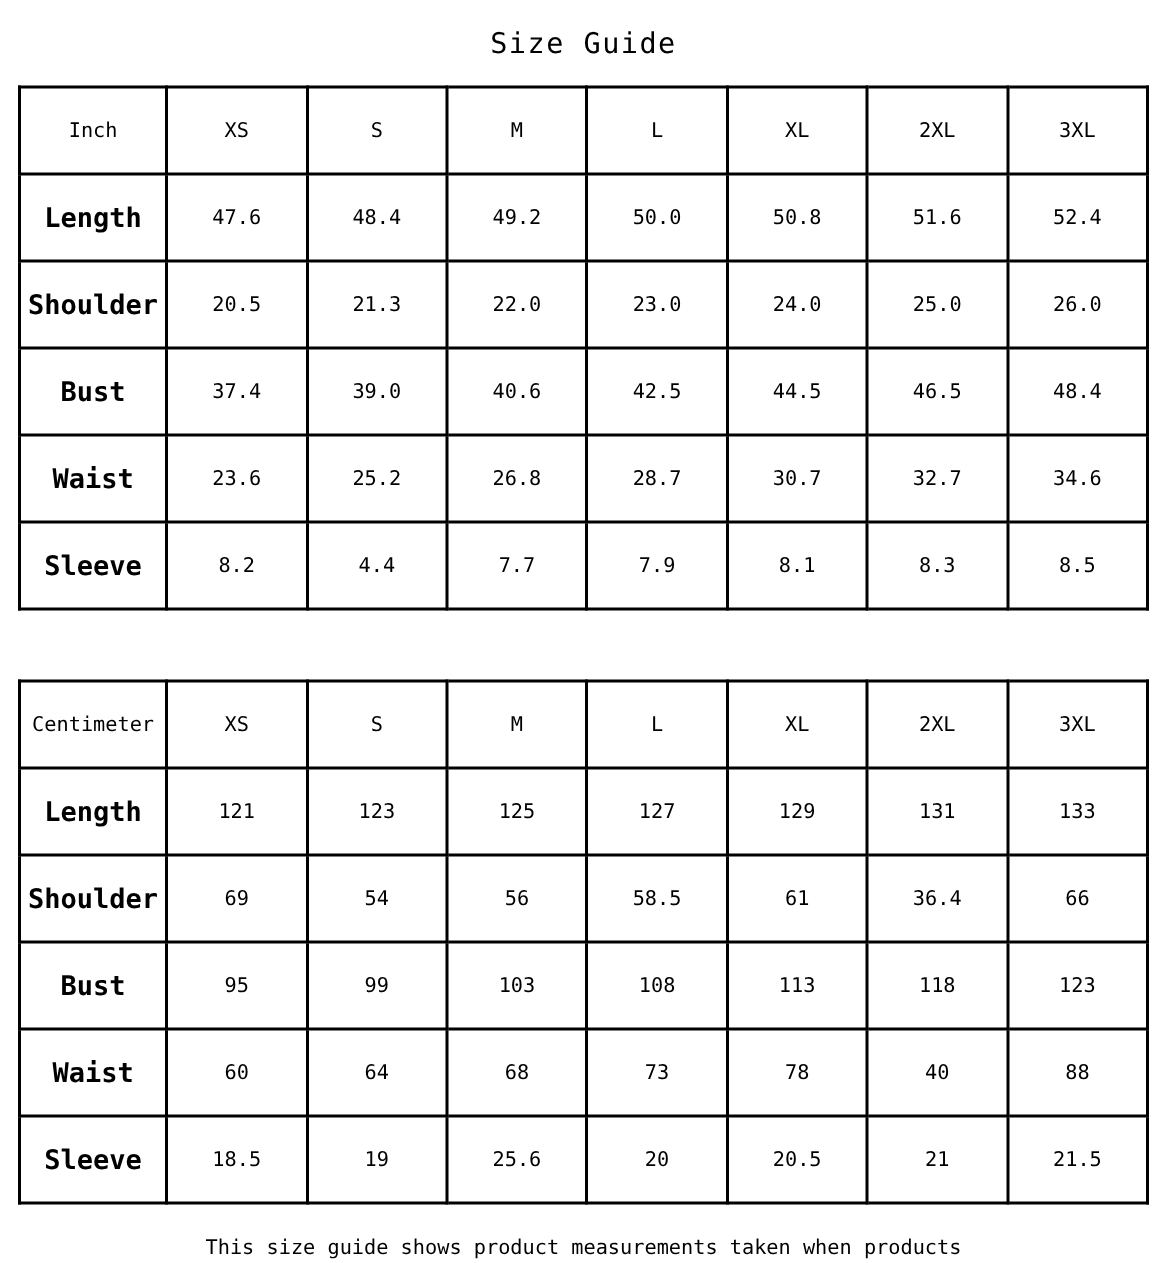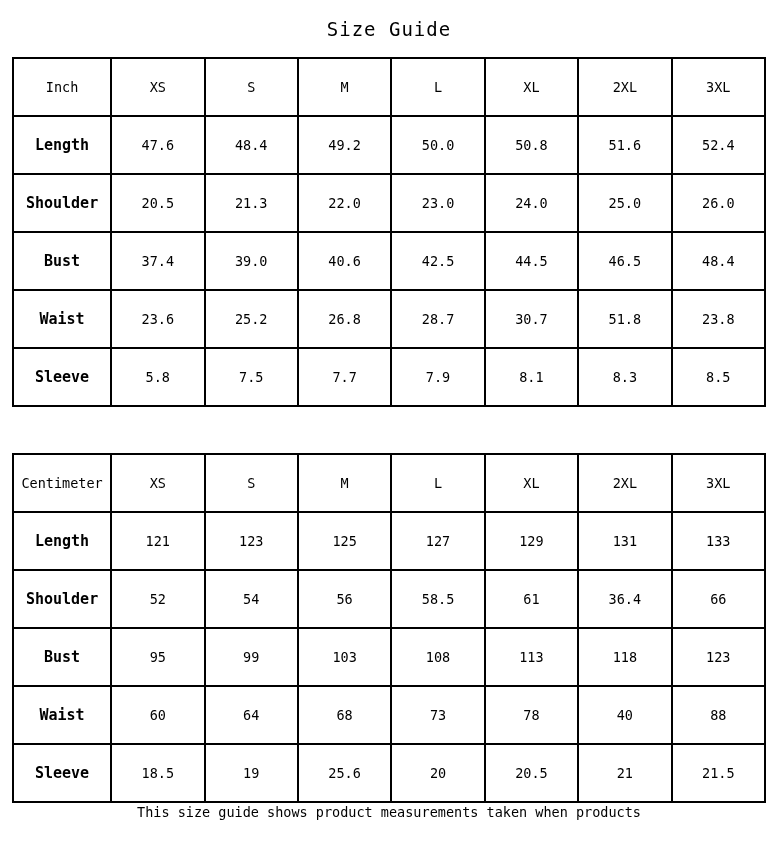--- a/index.html
+++ b/index.html
@@ -45,35 +45,36 @@
     font-size: 13.5px;
     font-family: "DejaVu Sans Mono", monospace;
     font-weight: 400;
     padding: 0;
   }
   table.size-table th {
     font-weight: 400;
   }
   table.size-table .rowhead {
     font-weight: 700;
-    font-size: 15px;
+    font-size: 18px;
     margin-left: 48px;
   }
   .col-first { width: 98px; }
   .col-rest  { width: 93.3px; }
   .gap {
     height: 46px;
   }
   .footnote {
     width: 754px;
     margin: 0 auto;
     text-align: center;
     font-size: 13.5px;
     font-family: "DejaVu Sans Mono", monospace;
     line-height: 1.45;
+    padding-top: 20px;
   }
   .footnote div { white-space: nowrap; }
 </style>
 </head>
 <body>
 
 <div class="page">
 
   <div class="title">Size Guide</div>
 
@@ -131,27 +132,27 @@
         <td>46.5</td>
         <td>48.4</td>
       </tr>
       <tr>
         <td class="rowhead">Waist</td>
         <td>23.6</td>
         <td>25.2</td>
         <td>26.8</td>
         <td>28.7</td>
         <td>30.7</td>
-        <td>51.8</td>
-        <td>23.8</td>
+        <td>32.7</td>
+        <td>34.6</td>
       </tr>
       <tr>
         <td class="rowhead">Sleeve</td>
-        <td>5.8</td>
-        <td>7.5</td>
+        <td>8.2</td>
+        <td>4.4</td>
         <td>7.7</td>
         <td>7.9</td>
         <td>8.1</td>
         <td>8.3</td>
         <td>8.5</td>
       </tr>
     </tbody>
   </table>
 
   <div class="gap"></div>
@@ -185,21 +186,21 @@
         <td>121</td>
         <td>123</td>
         <td>125</td>
         <td>127</td>
         <td>129</td>
         <td>131</td>
         <td>133</td>
       </tr>
       <tr>
         <td class="rowhead">Shoulder</td>
-        <td>52</td>
+        <td>69</td>
         <td>54</td>
         <td>56</td>
         <td>58.5</td>
         <td>61</td>
         <td>36.4</td>
         <td>66</td>
       </tr>
       <tr>
         <td class="rowhead">Bust</td>
         <td>95</td>

